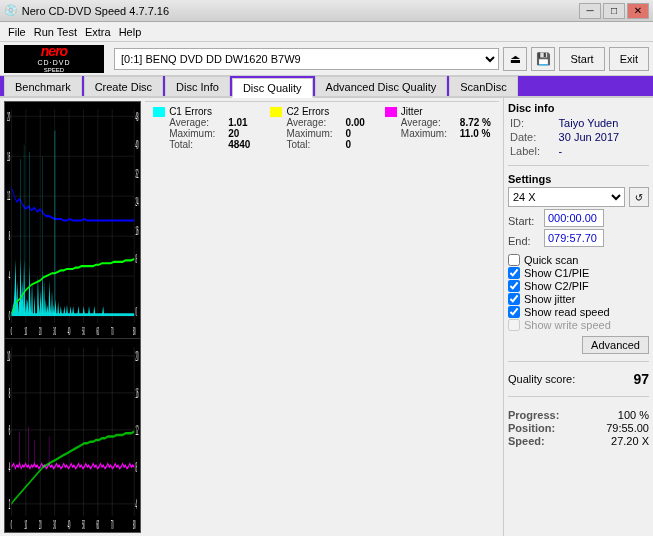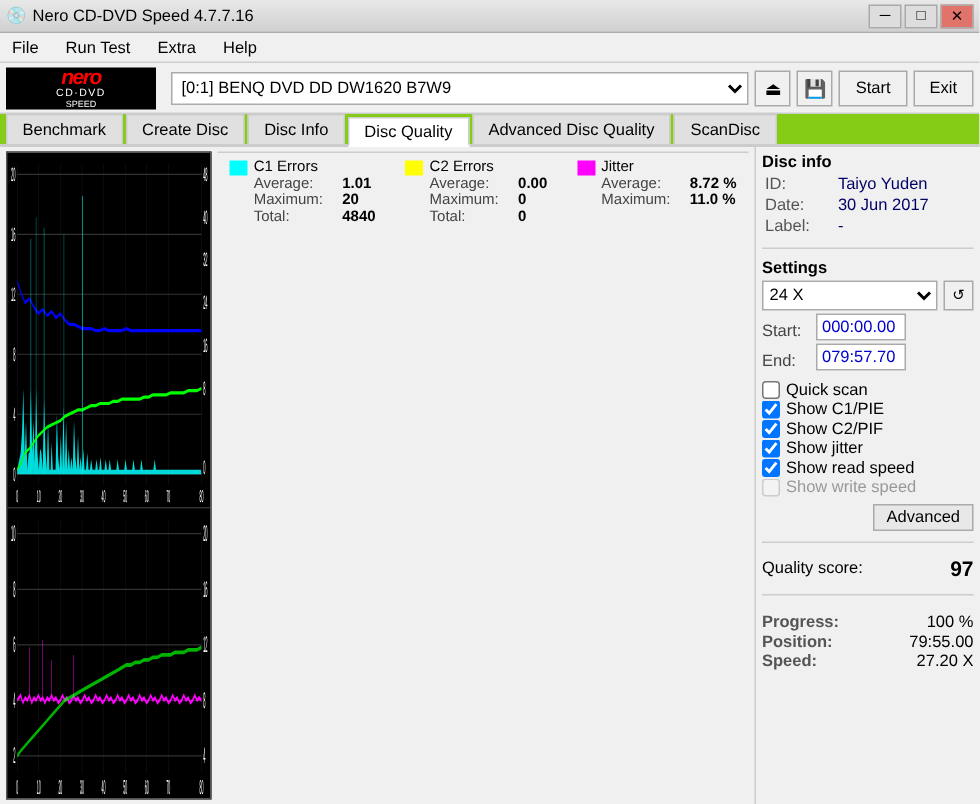--- a/index.html
+++ b/index.html
@@ -29,21 +29,20 @@
     .title-btn.close { background: #e0736a; }
     
     
     .menu-bar {
       background: #f0f0f0;
       height: 20px;
       display: flex;
       align-items: center;
       padding: 0 4px;
       border-bottom: 1px solid #ccc;
-      gap: 10px;
     }
     .menu-item { font-size: 11px; cursor: pointer; padding: 1px 4px; }
     
     
     .toolbar {
       background: #f0f0f0;
       height: 34px;
       display: flex;
       align-items: center;
       padding: 2px 4px;
@@ -79,21 +78,21 @@
       height: 24px;
       border: 1px solid #aaa;
       background: #f0f0f0;
       cursor: pointer;
       padding: 0 10px;
       font-size: 11px;
     }
     
     
     .tabs {
-      background: #84cc16;
+      background: #6d28d9;
       height: 22px;
       display: flex;
       align-items: flex-end;
       padding: 0 4px;
       border-bottom: 2px solid #ccc;
     }
     .tab {
       padding: 2px 10px;
       font-size: 11px;
       cursor: pointer;

